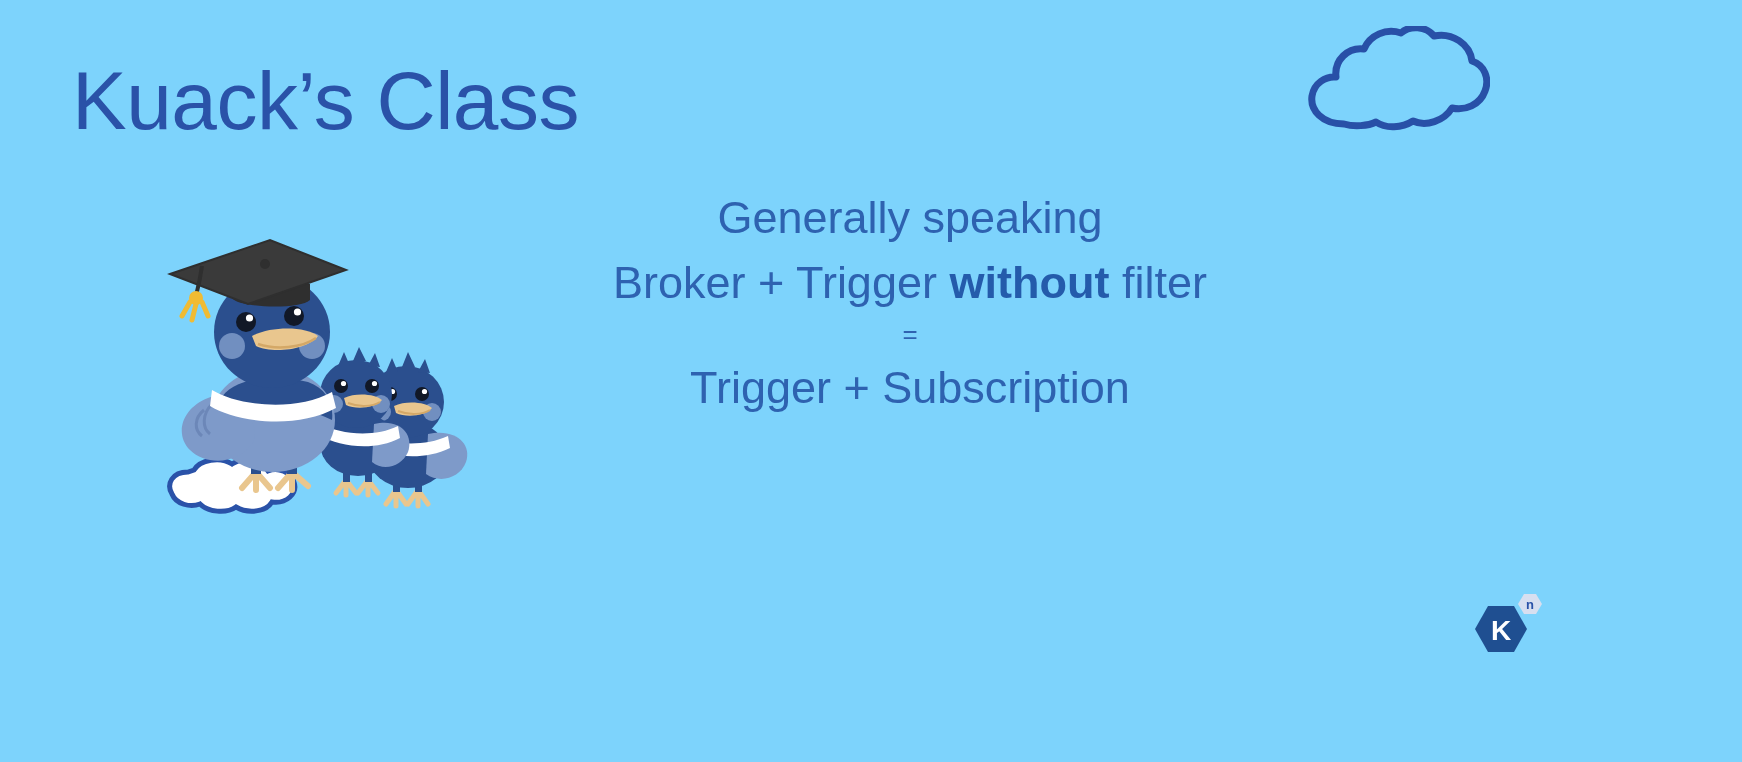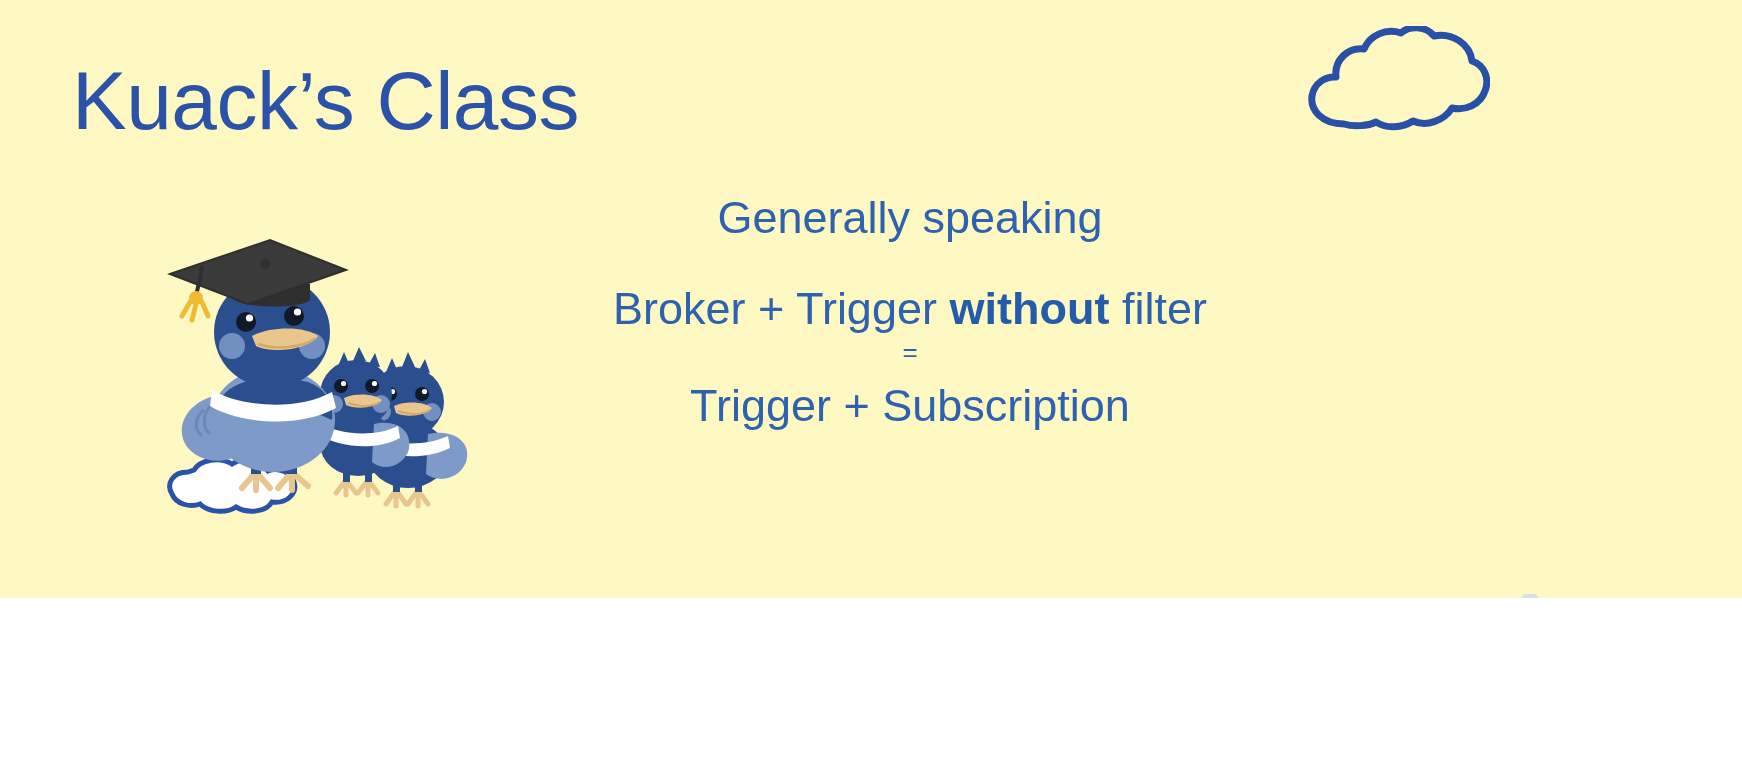--- a/index.html
+++ b/index.html
@@ -7,22 +7,22 @@
     margin: 0;
     padding: 0;
     background: #ffffff;
   }
   body {
     font-family: "Liberation Sans", "DejaVu Sans", sans-serif;
   }
   #slide {
     position: relative;
     width: 1742px;
-    height: 598px;
-    background: #fef9c3;
+    height: 762px;
+    background: #7dd3fc;
     overflow: hidden;
   }
 
   
   #slide-title {
     position: absolute;
     left: 72px;
     top: 58px;
     font-size: 82px;
     line-height: 1.05;
@@ -59,22 +59,22 @@
     text-align: center;
     color: #2e62b0;
   }
   .stmt-line {
     font-size: 45px;
     font-weight: 300;
     line-height: 1.0;
     color: #2e62b0;
     white-space: nowrap;
   }
-  #line-generally { margin-bottom: 46px; }
-  #line-formula-1 { margin-bottom: 8px; }
+  #line-generally { margin-bottom: 20px; }
+  #line-formula-1 { margin-bottom: 16px; }
   #line-equals {
     font-size: 26px;
     font-weight: 400;
     line-height: 1.0;
     color: #2e62b0;
     margin-bottom: 18px;
   }
   .stmt-em {
     font-weight: 700;
     color: #245bab;

